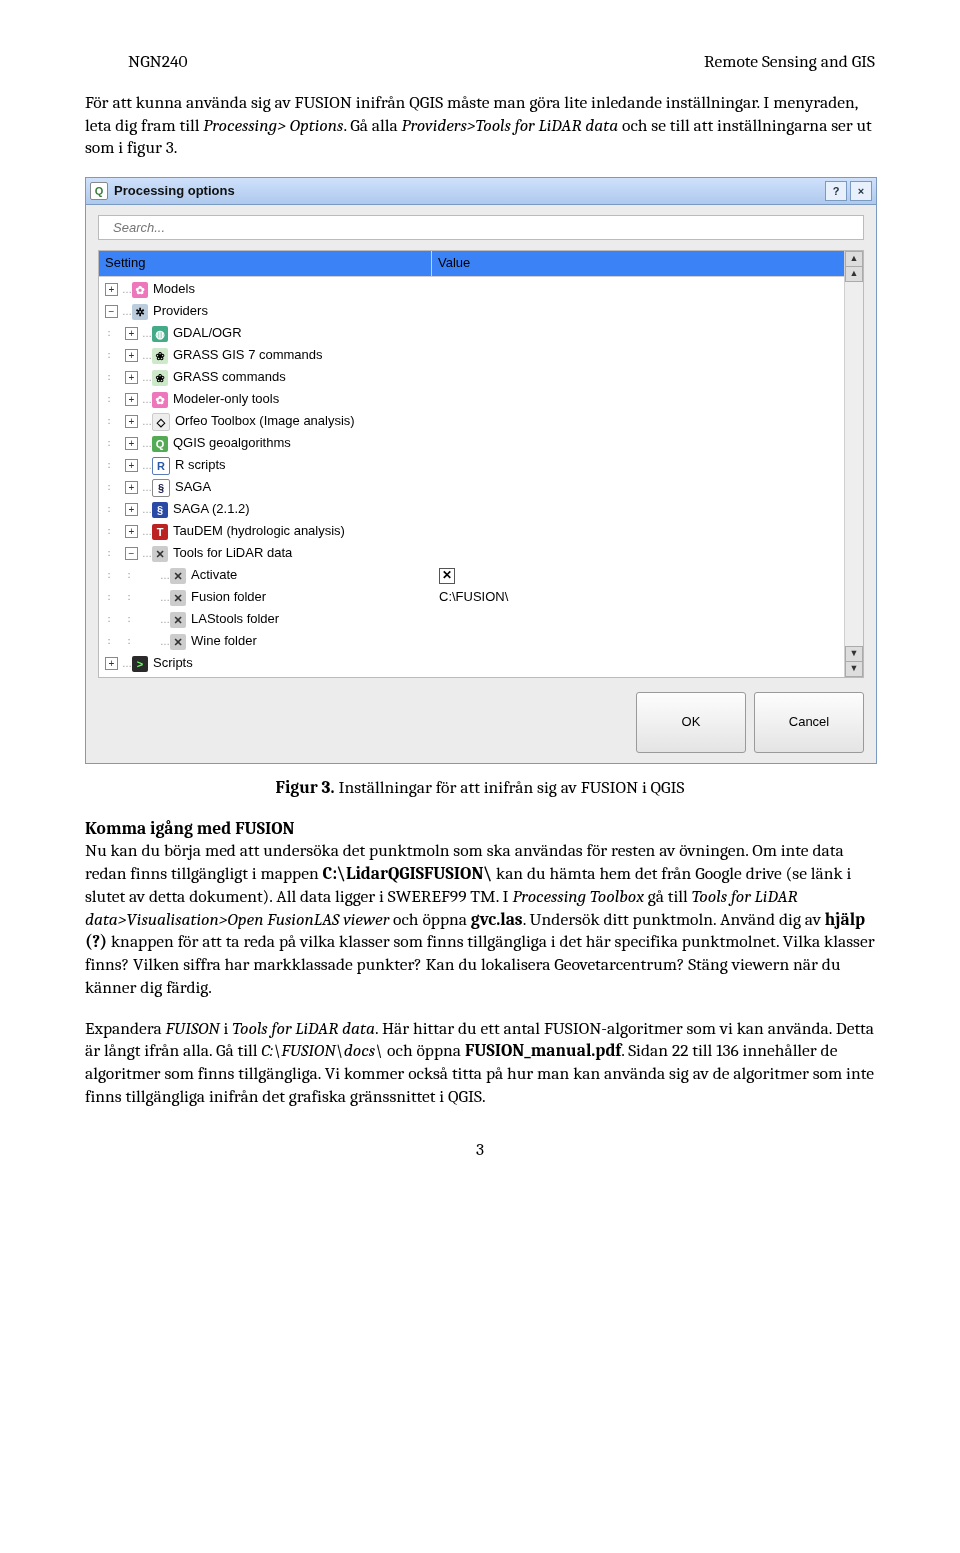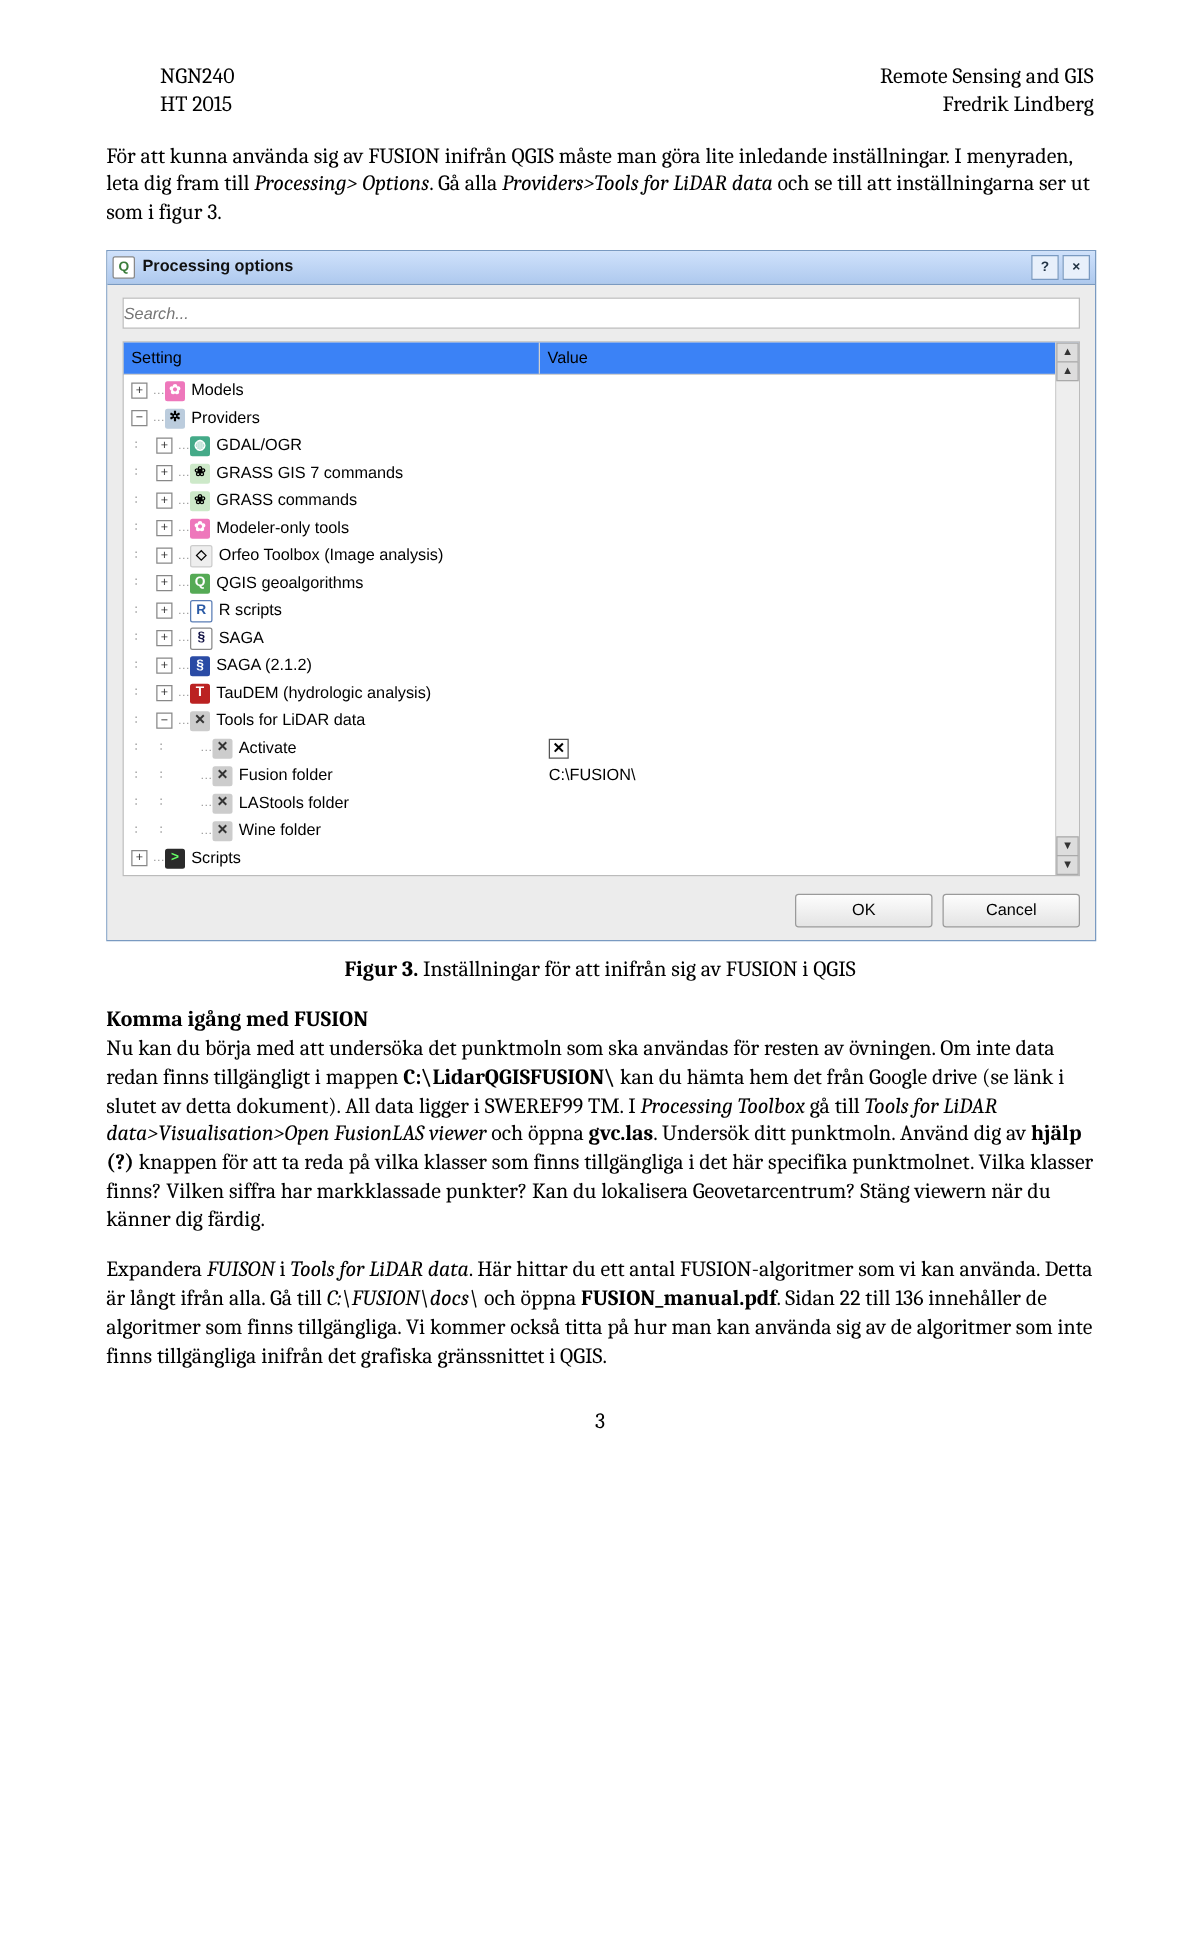--- a/index.html
+++ b/index.html
@@ -75,21 +75,21 @@
     background: #ececec;
     padding: 10px 12px 10px 12px;
   }
   .search-box {
     width: 100%;
     box-sizing: border-box;
     border: 1px solid #bbb;
     background: #fff;
     color: #888;
     font-style: italic;
-    padding: 4px 0;
+    padding: 4px 14px;
     margin-bottom: 10px;
     font-family: Tahoma, Arial, sans-serif;
     font-size: 13px;
   }
   .tree-panel {
     background: #fff;
     border: 1px solid #bbb;
     position: relative;
   }
   .tree-head {
@@ -171,40 +171,36 @@
   .scroll-btn.up{position:absolute; top:0; left:0; right:0;}
   .scroll-btn.up2{position:absolute; top:15px; left:0; right:0;}
   .scroll-btn.down{position:absolute; bottom:15px; left:0; right:0;}
   .scroll-btn.down2{position:absolute; bottom:0; left:0; right:0;}
   .bbar {
     display:flex; justify-content:flex-end; gap:8px;
     margin-top: 14px;
   }
   .dlg-btn {
     min-width: 84px;
-    padding: 4px 12px;
+    padding: 21px 12px;
     background: linear-gradient(#fdfdfd,#e4e4e4);
     border: 1px solid #9a9a9a;
     border-radius: 3px;
     font-family: Tahoma, Arial, sans-serif;
     font-size: 13px;
     text-align: center;
   }
 </style>
 </head>
 <body>
 
 <div class="page">
   <div class="header-row">
     <div>NGN240</div>
     <div>Remote Sensing and GIS</div>
-  </div>
-  <div class="header-row">
-    <div>HT 2015</div>
-    <div>Fredrik Lindberg</div>
   </div>
 
   <div class="paragraph">
     <span>För att kunna använda sig av FUSION inifrån QGIS måste man göra lite inledande inställningar. I menyraden, leta dig fram till </span><span class="italic">Processing&gt; Options</span><span>. Gå alla </span><span class="italic">Providers&gt;Tools for LiDAR data</span><span> och se till att inställningarna ser ut som i figur 3.</span>
   </div>
 
   <div class="dialog-wrap">
     <div class="win">
       <div class="titlebar">
         <div class="q-icon">Q</div>

